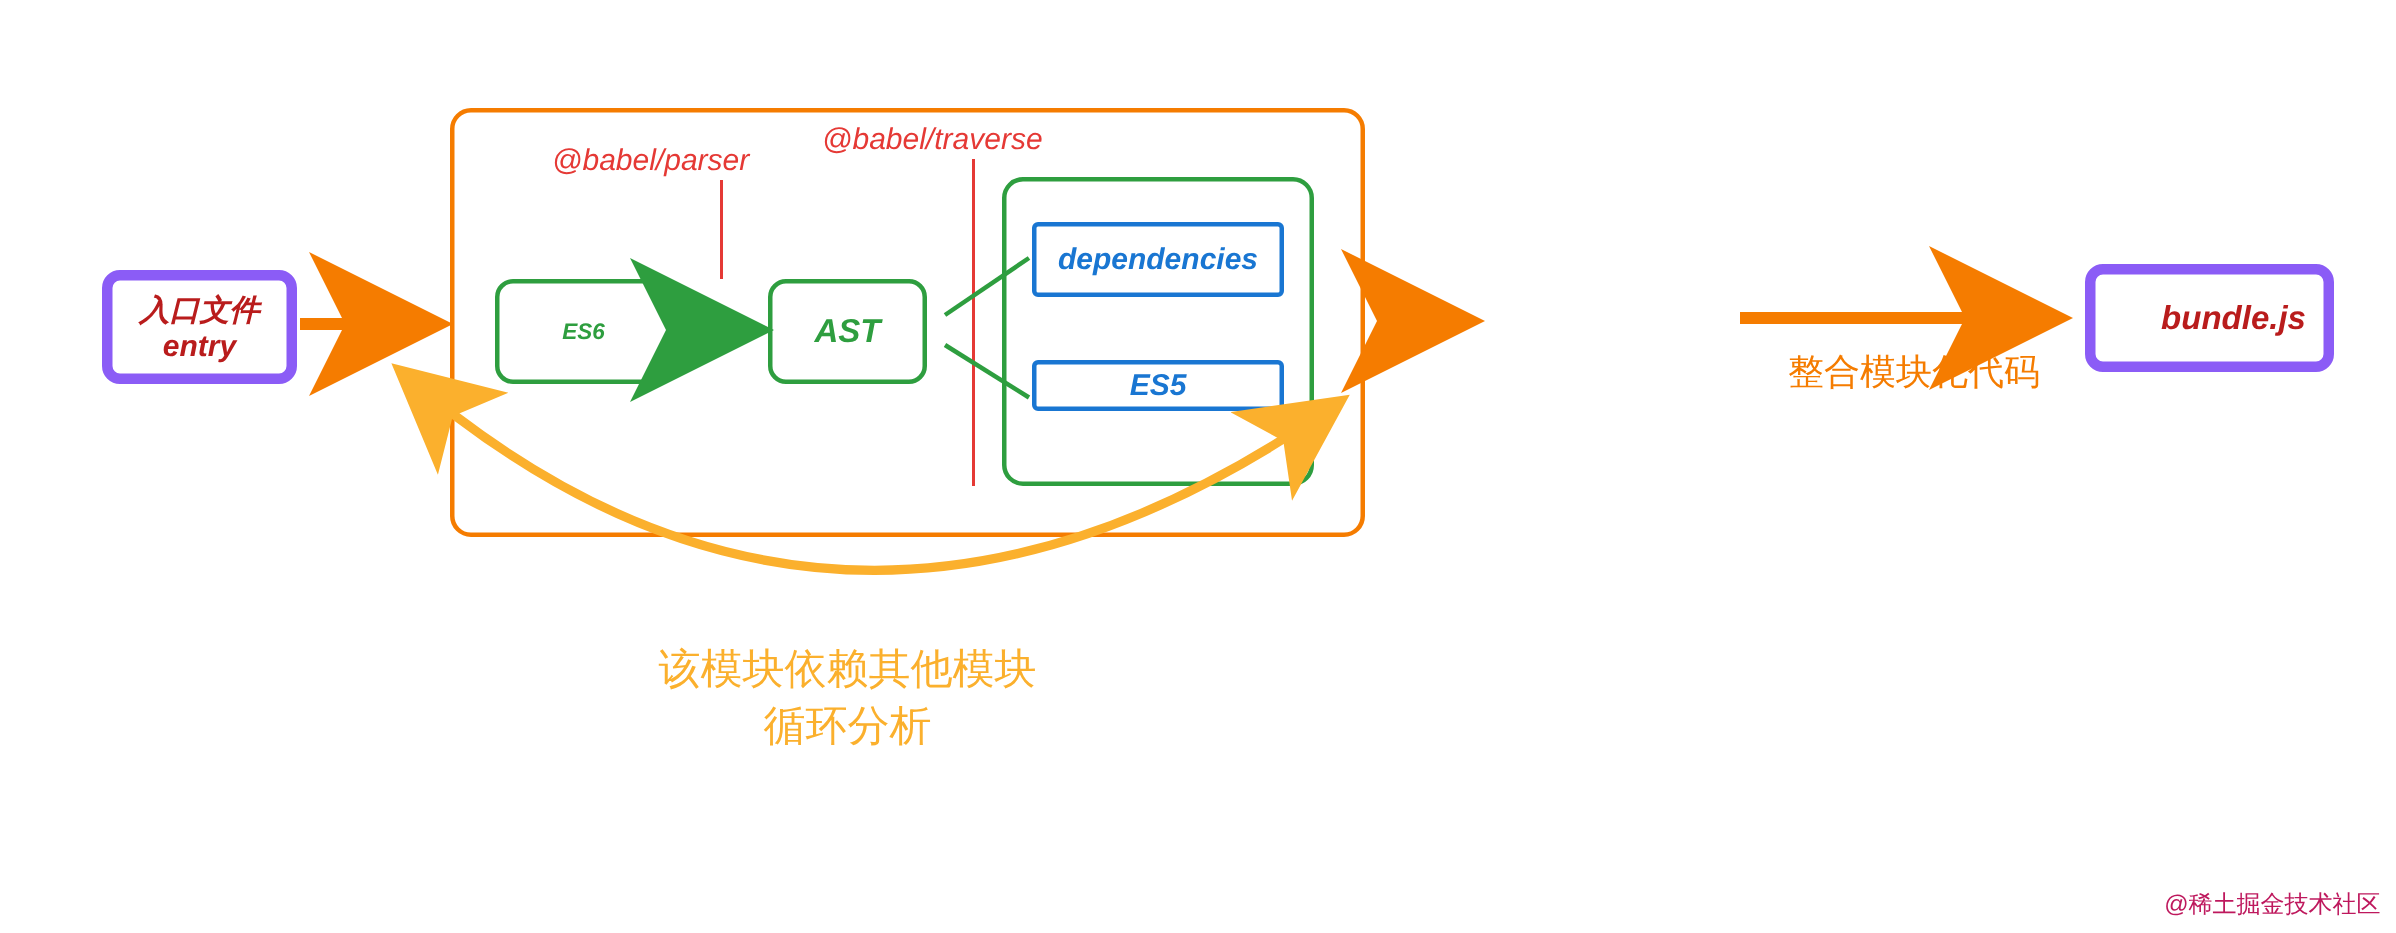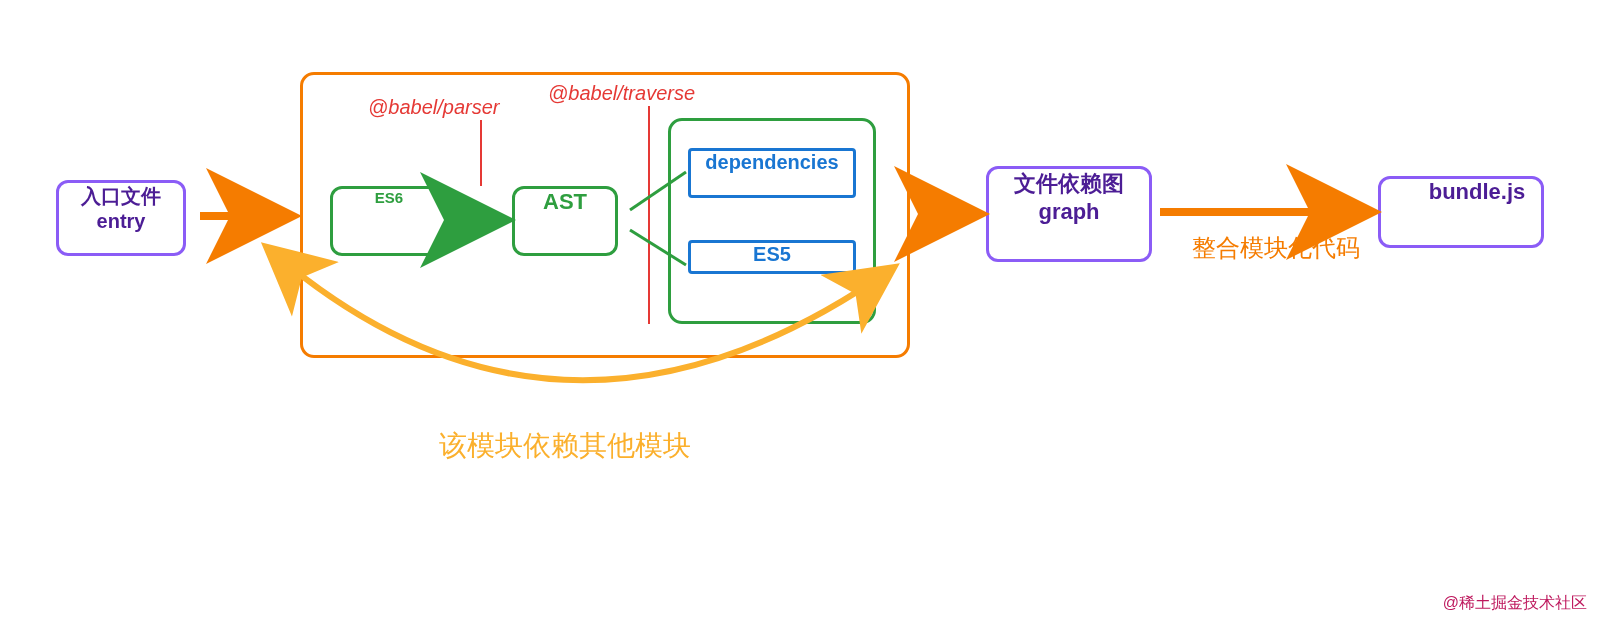--- a/index.html
+++ b/index.html
@@ -12,25 +12,26 @@
     background: #fff;
     position: relative;
   }
   .canvas { position: relative; width: 1597px; height: 622px; }
   .box {
     position: absolute;
     border-radius: 12px;
     display: flex;
     flex-direction: column;
     align-items: center;
-    justify-content: flex-start;
+    justify-content: center;
     text-align: center;
     font-weight: bold;
+    font-style: italic;
   }
-  .orange-box { border: 3px solid #8b5cf6; color: #4c1d95; }
+  .orange-box { border: 7px solid #8b5cf6; color: #b91c1c; margin-left: 12px; }
   .green-box  { border: 3px solid #2e9e3f; color: #2e9e3f; }
   .blue-box   { border: 3px solid #1976d2; color: #1976d2; border-radius: 4px; }
   .big-box    { border: 3px solid #f57c00; border-radius: 14px; }
 
   .red-label  { position: absolute; color: #e53935; font-size: 20px; font-style: italic; }
   .red-line   { position: absolute; background: #e53935; width: 2px; }
 
   .orange-arrow-label { position: absolute; color: #f57c00; font-size: 24px; }
 
   .loop-text { position: absolute; color: #fbb02d; font-size: 28px; text-align:center; width:300px; }
@@ -67,33 +68,30 @@
   <div class="box blue-box" style="left:688px; top:240px; width:168px; height:34px; font-size:20px;">
     <span>ES5</span>
   </div>
 
   <span class="red-label" style="left:368px; top:96px;">@babel/parser</span>
   <span class="red-label" style="left:548px; top:82px;">@babel/traverse</span>
 
   <div class="red-line" style="left:480px; top:120px; height:66px;"></div>
   <div class="red-line" style="left:648px; top:106px; height:218px;"></div>
 
-  <div class="box orange-box" style="left:986px; top:166px; width:166px; height:96px; font-size:22px;">
-    <span>文件依赖图</span>
-    <span>graph</span>
-  </div>
 
   <div class="box orange-box" style="left:1378px; top:176px; width:166px; height:72px; font-size:22px;padding-left:32px;">
     <span>bundle.js</span>
   </div>
 
   <span class="orange-arrow-label" style="left:1192px; top:232px;">整合模块化代码</span>
 
   <div class="loop-text" style="left:415px; top:427px;">
     <div>该模块依赖其他模块</div>
+    <div>循环分析</div>
   </div>
 
   <span class="watermark">@稀土掘金技术社区</span>
 
   <svg class="overlay">
     <defs>
       <marker id="ar-orange" markerWidth="14" markerHeight="14" refX="10" refY="6" orient="auto">
         <path d="M0,0 L12,6 L0,12 L3,6 Z" fill="#f57c00"></path>
       </marker>
       <marker id="ar-green" markerWidth="14" markerHeight="14" refX="10" refY="6" orient="auto">

